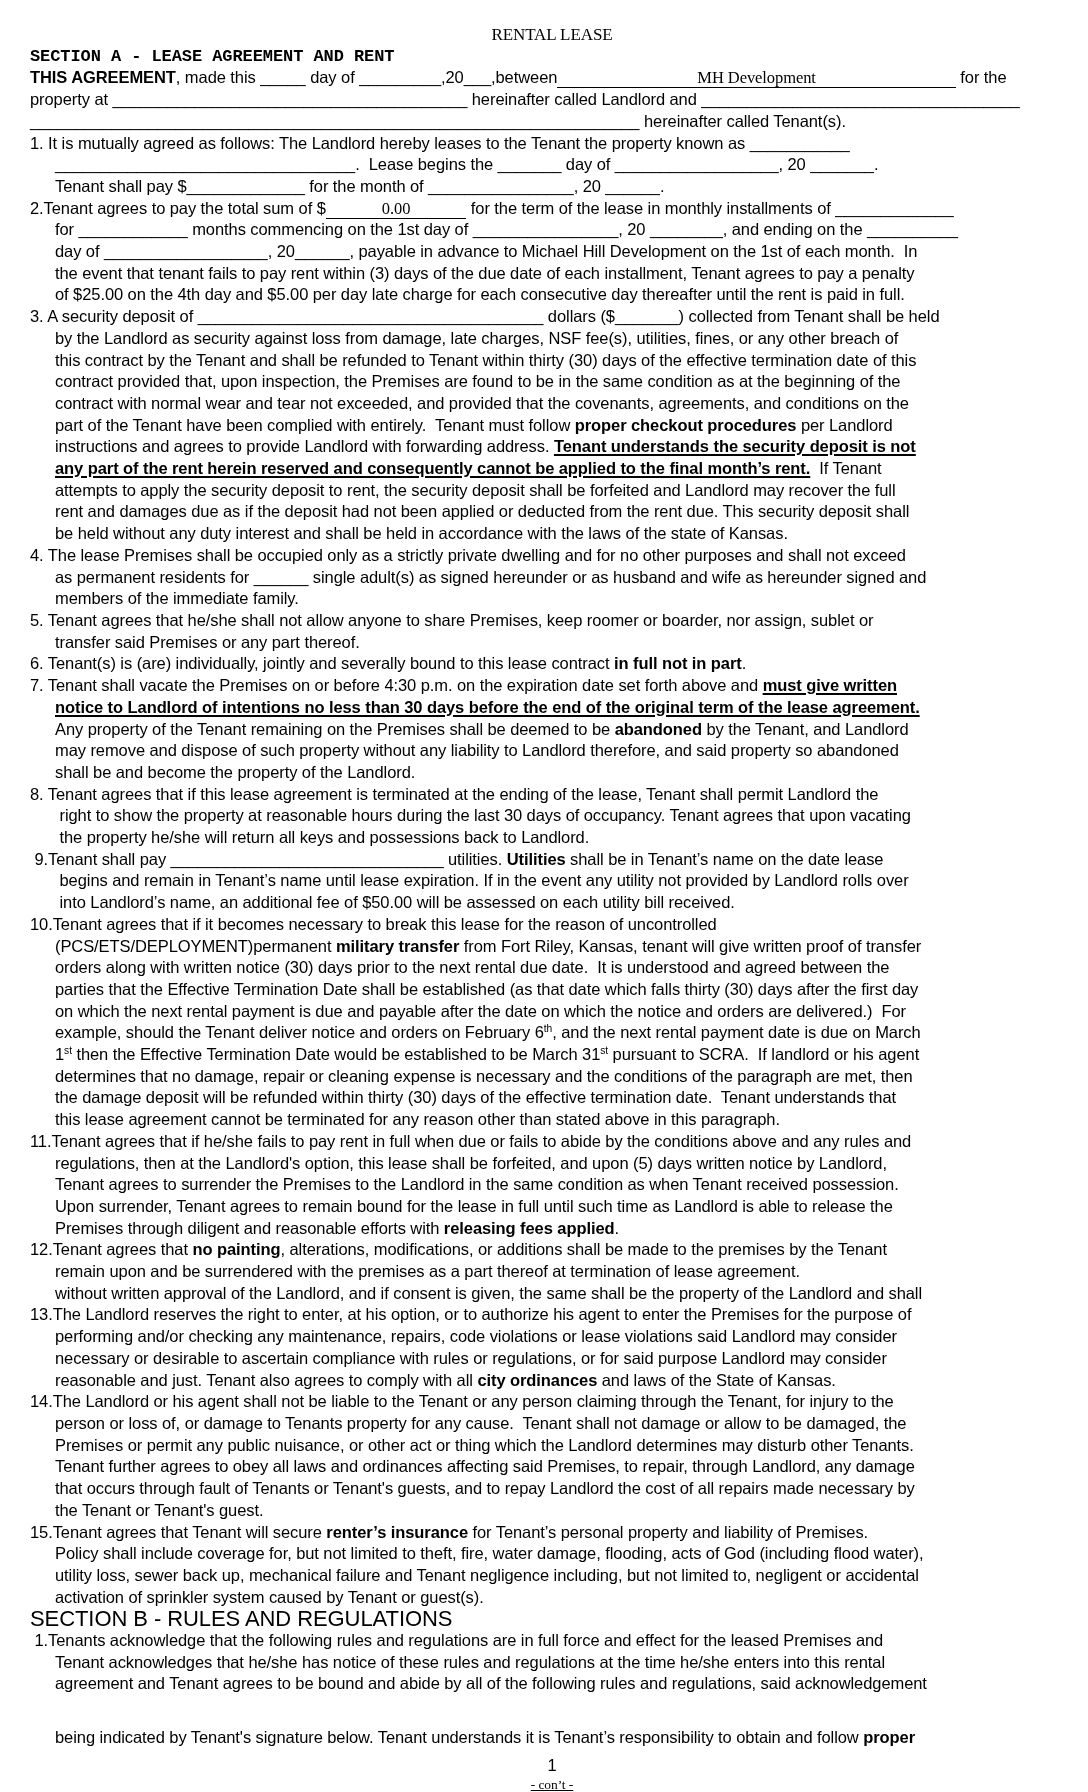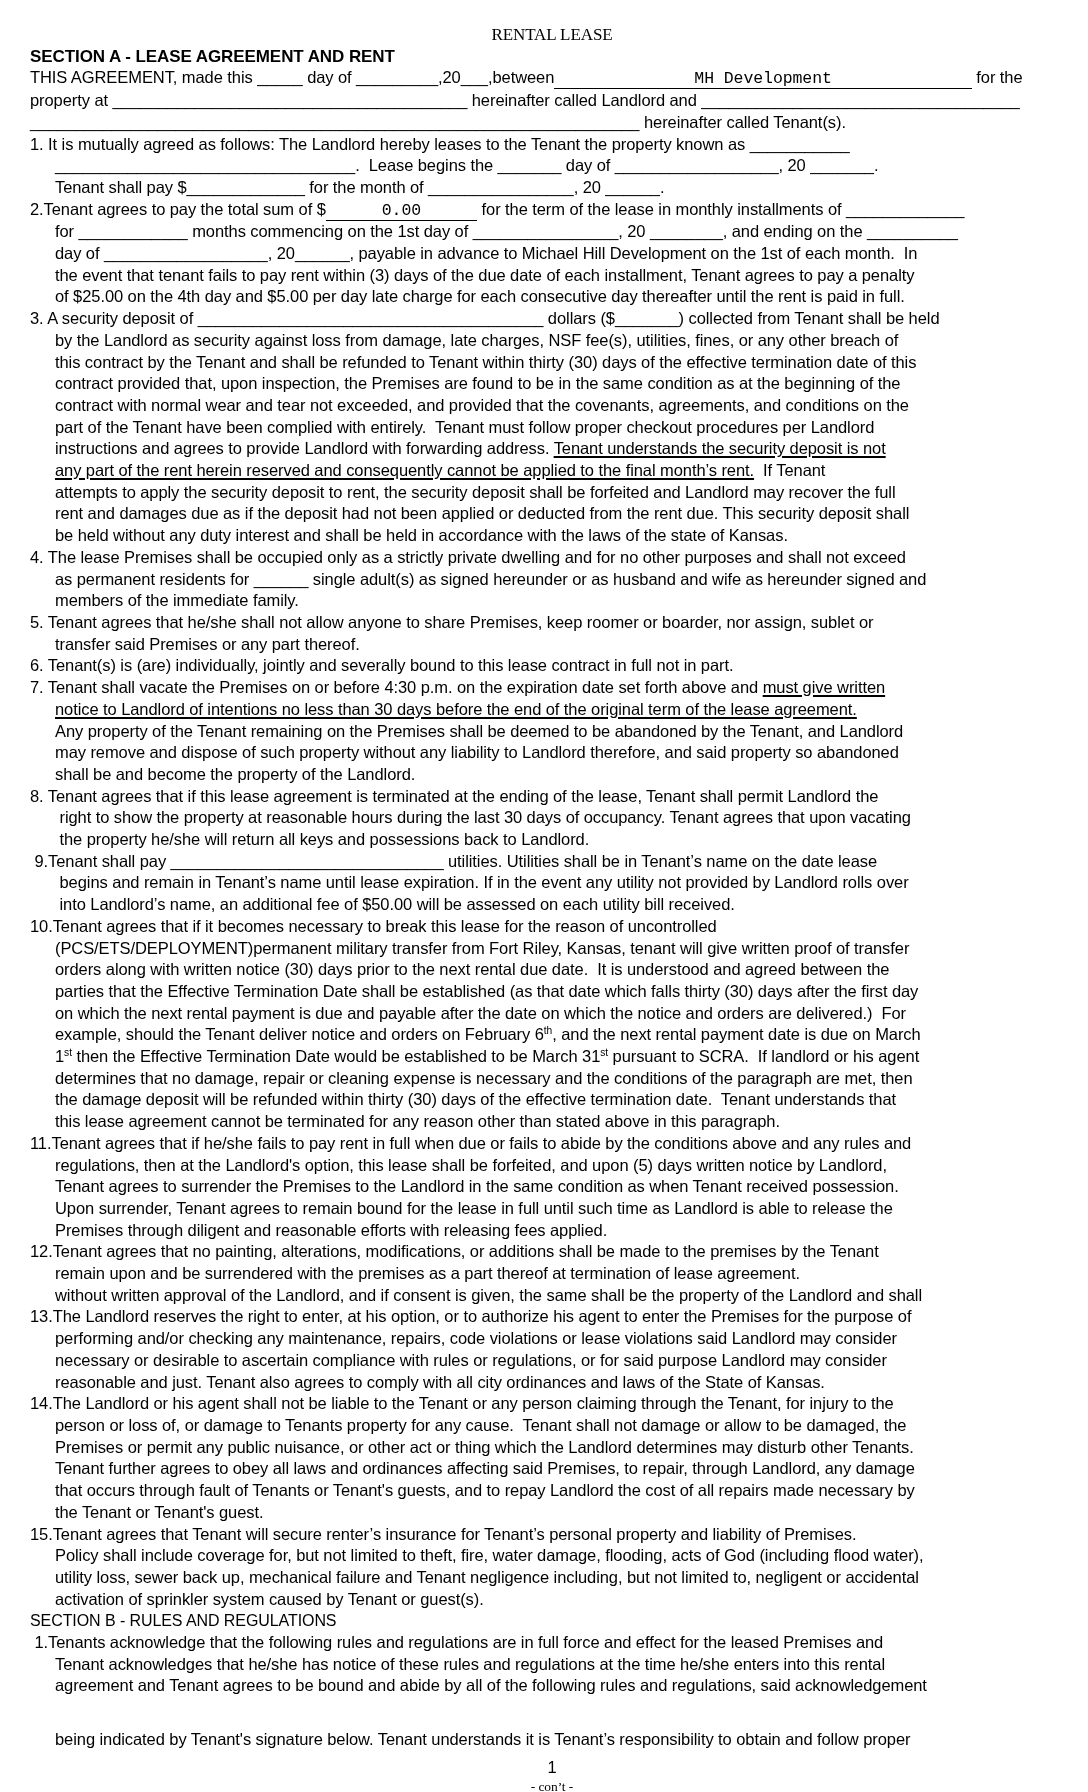--- a/index.html
+++ b/index.html
@@ -7,27 +7,27 @@
     width:1088px;height:1792px;background:#ffffff;color:#000;
     font-family:"Liberation Sans","DejaVu Sans",sans-serif;
     font-size:16.5px;letter-spacing:-0.08px;
   }
   .doc{padding:24px 14px 0 30px;}
   .title{
     text-align:center;font-family:"Liberation Serif","DejaVu Serif",serif;
     font-size:17px;line-height:21.7px;
   }
   .blk{line-height:21.7px;white-space:pre;}
-  .h1{font-weight:bold;font-size:17px;}
-  .h2{font-size:16px;}
+  .h1{font-weight:bold;font-size:17px;font-family:Liberation Mono, monospace;}
+  .h2{font-size:22px;}
   .ind{padding-left:25px;}
-  .b{font-weight:normal;}
+  .b{font-weight:bold;}
   .u{text-decoration:underline;text-decoration-thickness:1.5px;text-underline-offset:2px;}
   .fill{
-    font-family:Liberation Mono, monospace;
+    font-family:Liberation Serif, serif;
     border-bottom:1.4px solid #000;
   }
   sup{font-size:0.62em;vertical-align:super;line-height:0;margin-top:40px;}
   .pagenum{text-align:center;margin-top:6px;line-height:21.7px;}
   .cont{
     text-align:center;font-family:"Liberation Serif","DejaVu Serif",serif;
     font-size:13.5px;line-height:16px;text-decoration:underline;
   }
 </style>
 </head>

